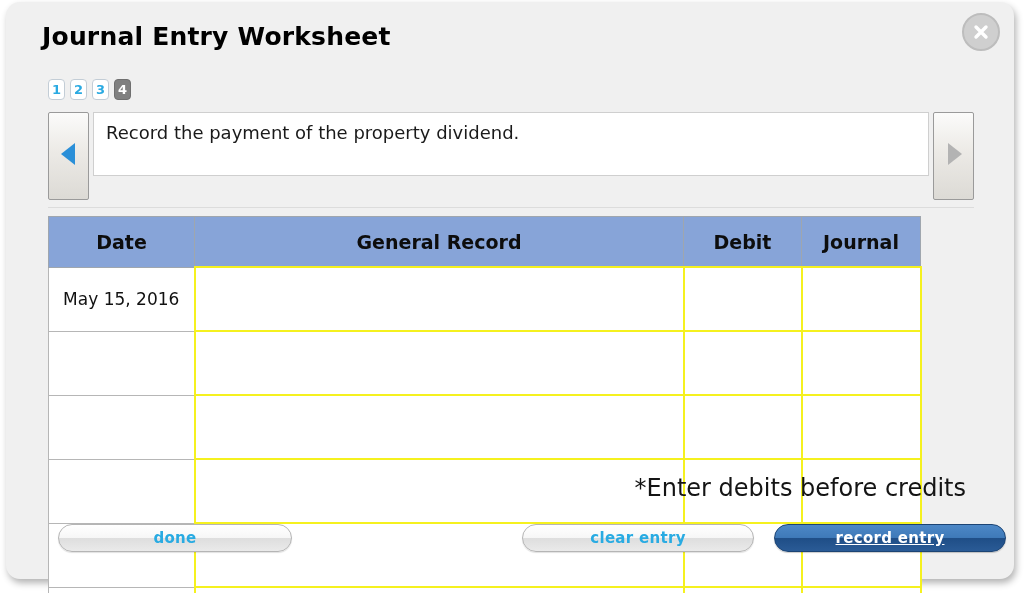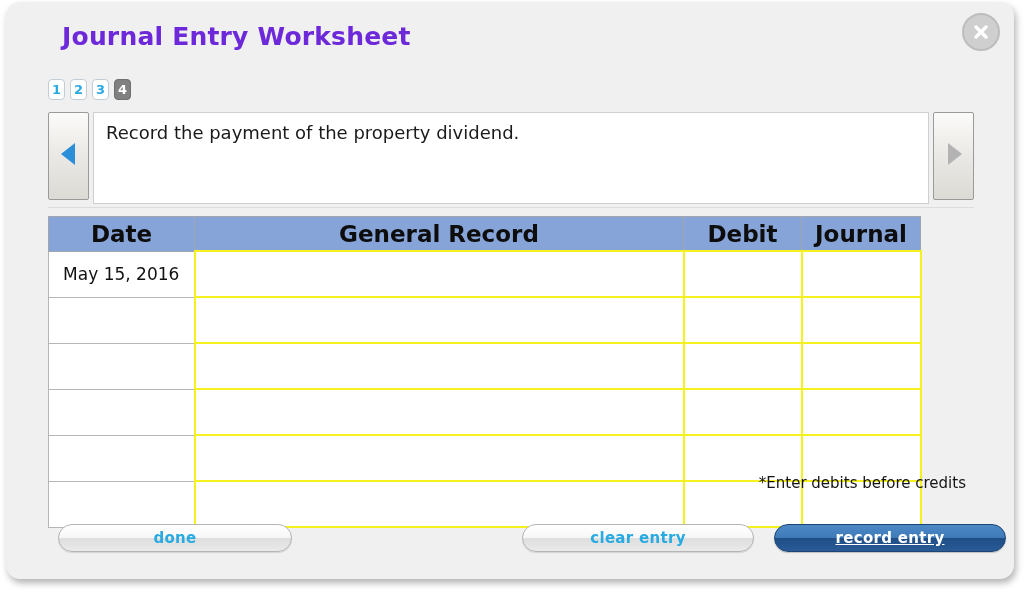--- a/index.html
+++ b/index.html
@@ -44,23 +44,22 @@
   }
   .close-btn svg { display: block; }
 
   
   .title {
     position: absolute;
     left: 36px;
     top: 20px;
     font-size: 25px;
     font-weight: bold;
-    color: #6d28d9;
+    color: #000000;
     letter-spacing: 0.2px;
-    margin-left: 20px;
   }
 
   
   .tabs {
     position: absolute;
     left: 42px;
     top: 77px;
     display: flex;
     gap: 5px;
   }
@@ -84,21 +83,21 @@
     border: 1px solid #6f6f6f;
     color: #ffffff;
   }
 
   
   .instr-wrap {
     position: absolute;
     left: 42px;
     top: 110px;
     width: 926px;
-    height: 92px;
+    height: 64px;
   }
   .nav-btn {
     position: absolute;
     top: 0;
     width: 41px;
     height: 88px;
     box-sizing: border-box;
     border: 1px solid #9a9a9a;
     background: linear-gradient(to bottom, #fbfbfa 0%, #eceae6 45%, #dcdad5 100%);
     display: flex;
@@ -142,29 +141,29 @@
     left: 42px;
     top: 214px;
     width: 872px;
     border-collapse: collapse;
     table-layout: fixed;
   }
   .jtable th {
     background: #87a4d8;
     border: 1px solid #9fa6ae;
     color: #0d0d0d;
-    font-size: 23px;
+    font-size: 19px;
     font-weight: bold;
     height: 33px;
-    padding: 0;
+    padding: 8px;
     text-align: center;
   }
   .jtable td {
     height: 36px;
-    padding: 4px;
+    padding: 13px;
     vertical-align: middle;
   }
   .col-date  { width: 146px; }
   .col-gj    { width: 489px; }
   .col-debit { width: 118px; }
   .col-credit{ width: 119px; }
 
   td.date-cell {
     border: 1px solid #b6b6b6;
     background: #ffffff;
@@ -190,21 +189,21 @@
     padding: 0 6px;
     box-sizing: border-box;
   }
   td.entry-cell.num .cell-input { text-align: right; }
 
   
   .footnote {
     position: absolute;
     right: 48px;
     top: 472px;
-    font-size: 15px;
+    font-size: 24px;
     color: #141414;
   }
 
   
   .btn {
     position: absolute;
     height: 28px;
     border-radius: 14px;
     box-sizing: border-box;
     font-size: 15px;

